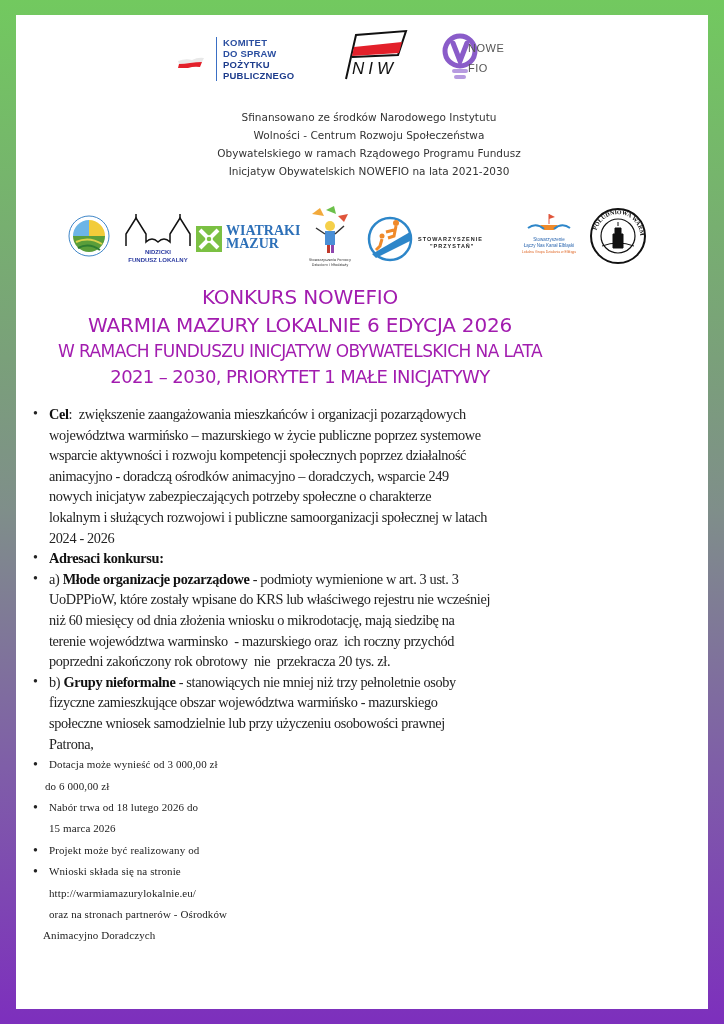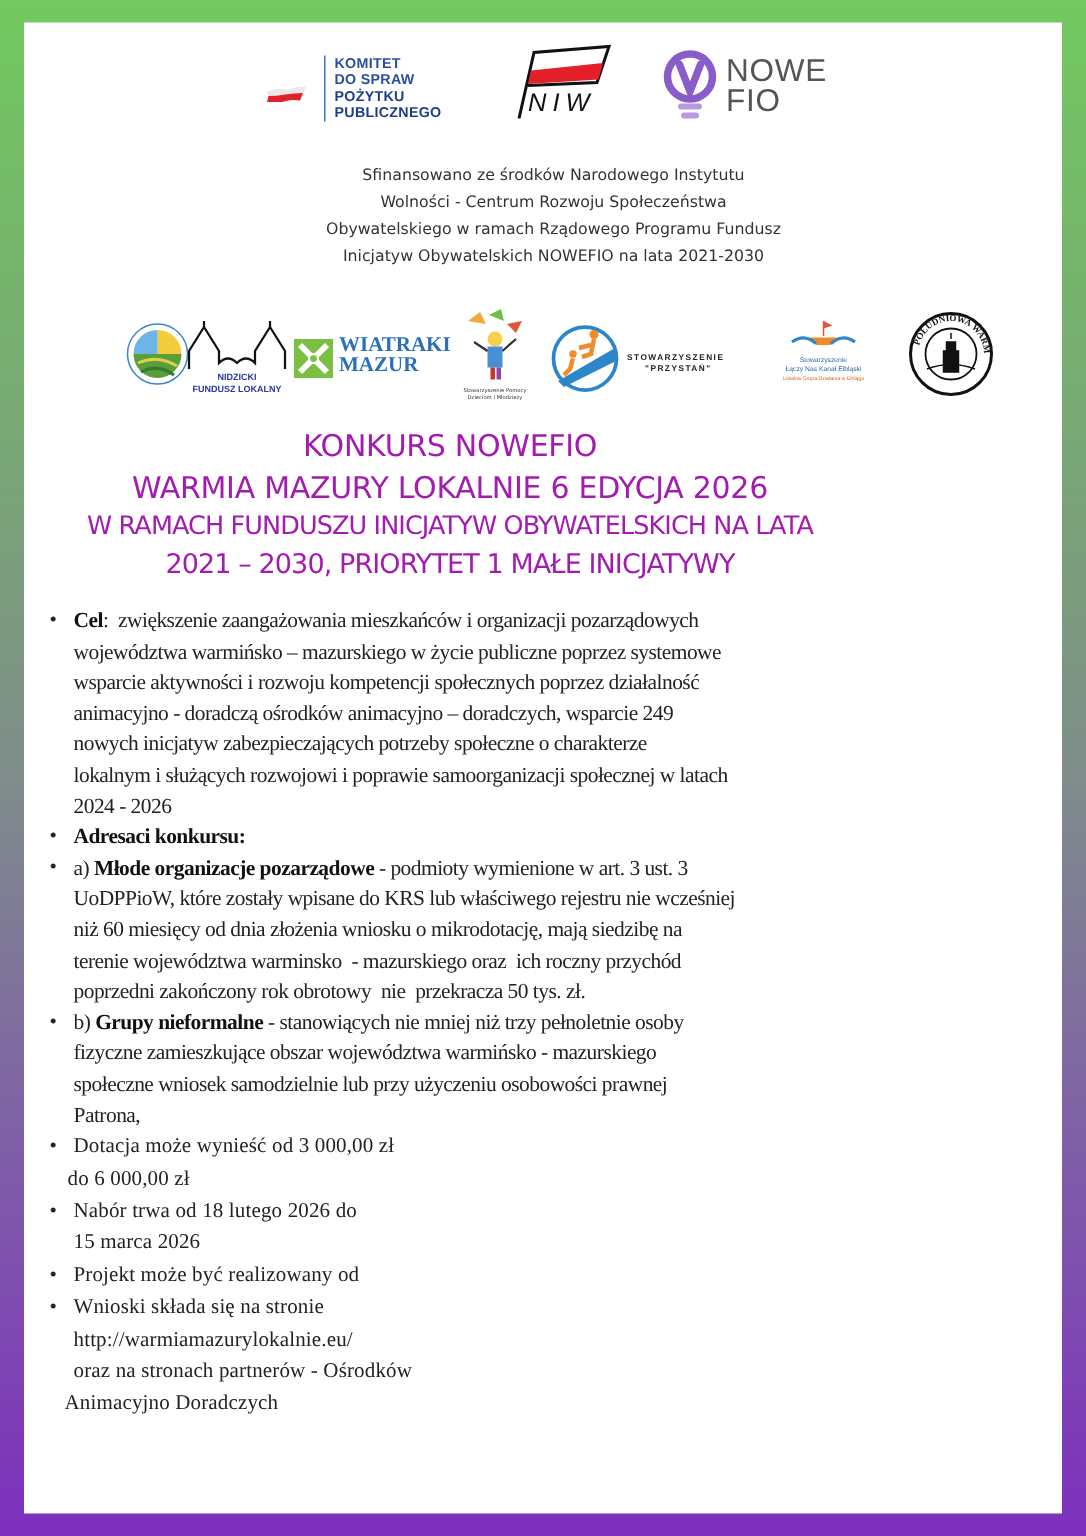--- a/index.html
+++ b/index.html
@@ -16,31 +16,31 @@
   
   .top-logos { position: absolute; left: 0; top: 0; width: 692px; height: 90px; }
   .kpp { position: absolute; left: 160px; top: 20px; width: 140px; height: 52px; }
   .kpp-flag { position: absolute; left: 0; top: 21px; width: 30px; height: 14px; }
   .kpp-bar { position: absolute; left: 40px; top: 2px; width: 1px; height: 44px; background: #3a6fc4; }
   .kpp-text { position: absolute; left: 47px; top: 2px; font-family: "Liberation Sans", sans-serif; font-weight: bold; font-size: 9.5px; line-height: 11px; color: #2a4ea0; letter-spacing: 0.2px; }
   .kpp-text .b { color: #1d3c8c; }
   .niw { position: absolute; left: 326px; top: 14px; width: 70px; height: 52px; }
   .niw-label { position: absolute; left: 10px; top: 30px; font-family: "Liberation Sans", sans-serif; font-size: 17px; color: #111; letter-spacing: 4px; font-style: italic; }
   .fio { position: absolute; left: 424px; top: 18px; width: 120px; height: 50px; }
-  .fio-text { position: absolute; left: 44px; top: 5px; font-family: "Liberation Sans", sans-serif; font-size: 21px; line-height: 20px; color: #555; letter-spacing: 0.5px; }
+  .fio-text { position: absolute; left: 28px; top: 5px; font-family: "Liberation Sans", sans-serif; font-size: 11px; line-height: 20px; color: #555; letter-spacing: 0.5px; }
 
   .financed {
     position: absolute; left: 0; top: 93px; width: 692px; text-align: center;
     font-family: "DejaVu Sans", sans-serif; font-size: 10.5px; line-height: 18px; color: #333;
   }
   .financed div { white-space: nowrap; margin-left: 14px; }
 
   
   .partners { position: absolute; left: 0; top: 187px; width: 692px; height: 70px; }
-  .plogo { position: absolute; padding-left: 16px; }
+  .plogo { position: absolute; }
   .lgd { left: 48px; top: 6px; width: 50px; height: 56px; }
   .nfl { left: 106px; top: 10px; width: 72px; height: 52px; }
   .nfl-text { position: absolute; left: 0; bottom: 0; width: 72px; text-align: center; font-family: "Liberation Sans", sans-serif; font-weight: bold; font-size: 6px; line-height: 8px; color: #2a3aa0; }
   .wm { left: 180px; top: 22px; width: 110px; height: 30px; }
   .wm-text { position: absolute; left: 30px; top: 0; font-family: "Liberation Serif", serif; font-weight: bold; font-size: 14px; line-height: 13px; color: #2d70b8; }
   .spd { left: 292px; top: 2px; width: 44px; height: 66px; }
   .spd-text { position: absolute; left: -4px; bottom: 2px; width: 52px; text-align: center; font-size: 3.5px; line-height: 5px; color: #333; }
   .prz { left: 350px; top: 12px; width: 140px; height: 50px; }
   .prz-text { position: absolute; left: 52px; top: 22px; font-family: "Liberation Sans", sans-serif; font-weight: bold; font-size: 5.5px; line-height: 7px; color: #222; letter-spacing: 1px; }
   .lnk { left: 498px; top: 10px; width: 70px; height: 50px; }
@@ -52,21 +52,21 @@
   .headings { position: absolute; left: 0; top: 268px; width: 568px; text-align: center; color: #a21caf; font-family: "DejaVu Sans", sans-serif; }
   .h1 { font-size: 20px; line-height: 28px; letter-spacing: -0.2px; }
   .h3 { font-size: 17px; line-height: 25px; letter-spacing: -0.6px; white-space: nowrap; }
 
   
   .content { position: absolute; left: 14px; top: 389px; width: 670px; font-family: Liberation Serif, serif; color: #222; }
   .item { position: relative; padding-left: 19px; font-size: 14.3px; line-height: 20.6px; letter-spacing: -0.35px; }
   .item::before { content: "\2022"; position: absolute; left: 3px; top: 0; font-size: 14px; color: #222; }
   .item b { font-weight: bold; color: #111; }
   .item .ln { display: block; white-space: nowrap; }
-  .item.small { font-size: 14px; line-height: 21.4px; letter-spacing: 0.1px; }
+  .item.small { font-size: 11px; line-height: 21.4px; letter-spacing: 0.1px; }
 </style>
 </head>
 <body>
 
 <div class="page">
 
   <div class="top-logos">
     <div class="kpp">
       <svg class="kpp-flag" viewBox="0 0 30 14">
         <path d="M2 5 Q10 2 16 4 Q22 1 28 2 L26 6 Q20 6 14 7 Q8 8 3 8 Z" fill="#e8e8e8"></path>
@@ -205,32 +205,32 @@
     <div class="h3" style="font-size:18px;">2021 – 2030, PRIORYTET 1 MAŁE INICJATYWY</div>
   </div>
 
   <div class="content">
     <div class="item">
       <span class="ln"><b>Cel</b><span>:</span><span style="white-space:pre">  zwiększenie zaangażowania mieszkańców i organizacji pozarządowych</span></span>
       <span class="ln">województwa warmińsko – mazurskiego w życie publiczne poprzez systemowe</span>
       <span class="ln">wsparcie aktywności i rozwoju kompetencji społecznych poprzez działalność</span>
       <span class="ln">animacyjno - doradczą ośrodków animacyjno – doradczych, wsparcie 249</span>
       <span class="ln">nowych inicjatyw zabezpieczających potrzeby społeczne o charakterze</span>
-      <span class="ln">lokalnym i służących rozwojowi i poprawie samoorganizacji społecznej w latach</span>
+      <span class="ln">lokalnym i służących rozwojowi i publiczne samoorganizacji społecznej w latach</span>
       <span class="ln">2024 - 2026</span>
     </div>
     <div class="item">
       <b class="ln">Adresaci konkursu:</b>
     </div>
     <div class="item">
       <span class="ln"><span style="white-space:pre">a) </span><b>Młode organizacje pozarządowe</b><span style="white-space:pre"> - podmioty wymienione w art. 3 ust. 3</span></span>
       <span class="ln">UoDPPioW, które zostały wpisane do KRS lub właściwego rejestru nie wcześniej</span>
       <span class="ln">niż 60 miesięcy od dnia złożenia wniosku o mikrodotację, mają siedzibę na</span>
       <span class="ln" style="white-space:pre">terenie województwa warminsko  - mazurskiego oraz  ich roczny przychód</span>
-      <span class="ln" style="white-space:pre">poprzedni zakończony rok obrotowy  nie  przekracza 50 tys. zł.</span>
+      <span class="ln" style="white-space:pre">poprzedni zakończony rok obrotowy  nie  przekracza 20 tys. zł.</span>
     </div>
     <div class="item">
       <span class="ln"><span style="white-space:pre">b) </span><b>Grupy nieformalne</b><span style="white-space:pre"> - stanowiących nie mniej niż trzy pełnoletnie osoby</span></span>
       <span class="ln">fizyczne zamieszkujące obszar województwa warmińsko - mazurskiego</span>
       <span class="ln">społeczne wniosek samodzielnie lub przy użyczeniu osobowości prawnej</span>
       <span class="ln">Patrona,</span>
     </div>
     <div class="item small">
       <span class="ln">Dotacja może wynieść od 3 000,00 zł</span>
       <span class="ln" style="margin-left:-4px">do 6 000,00 zł</span>

